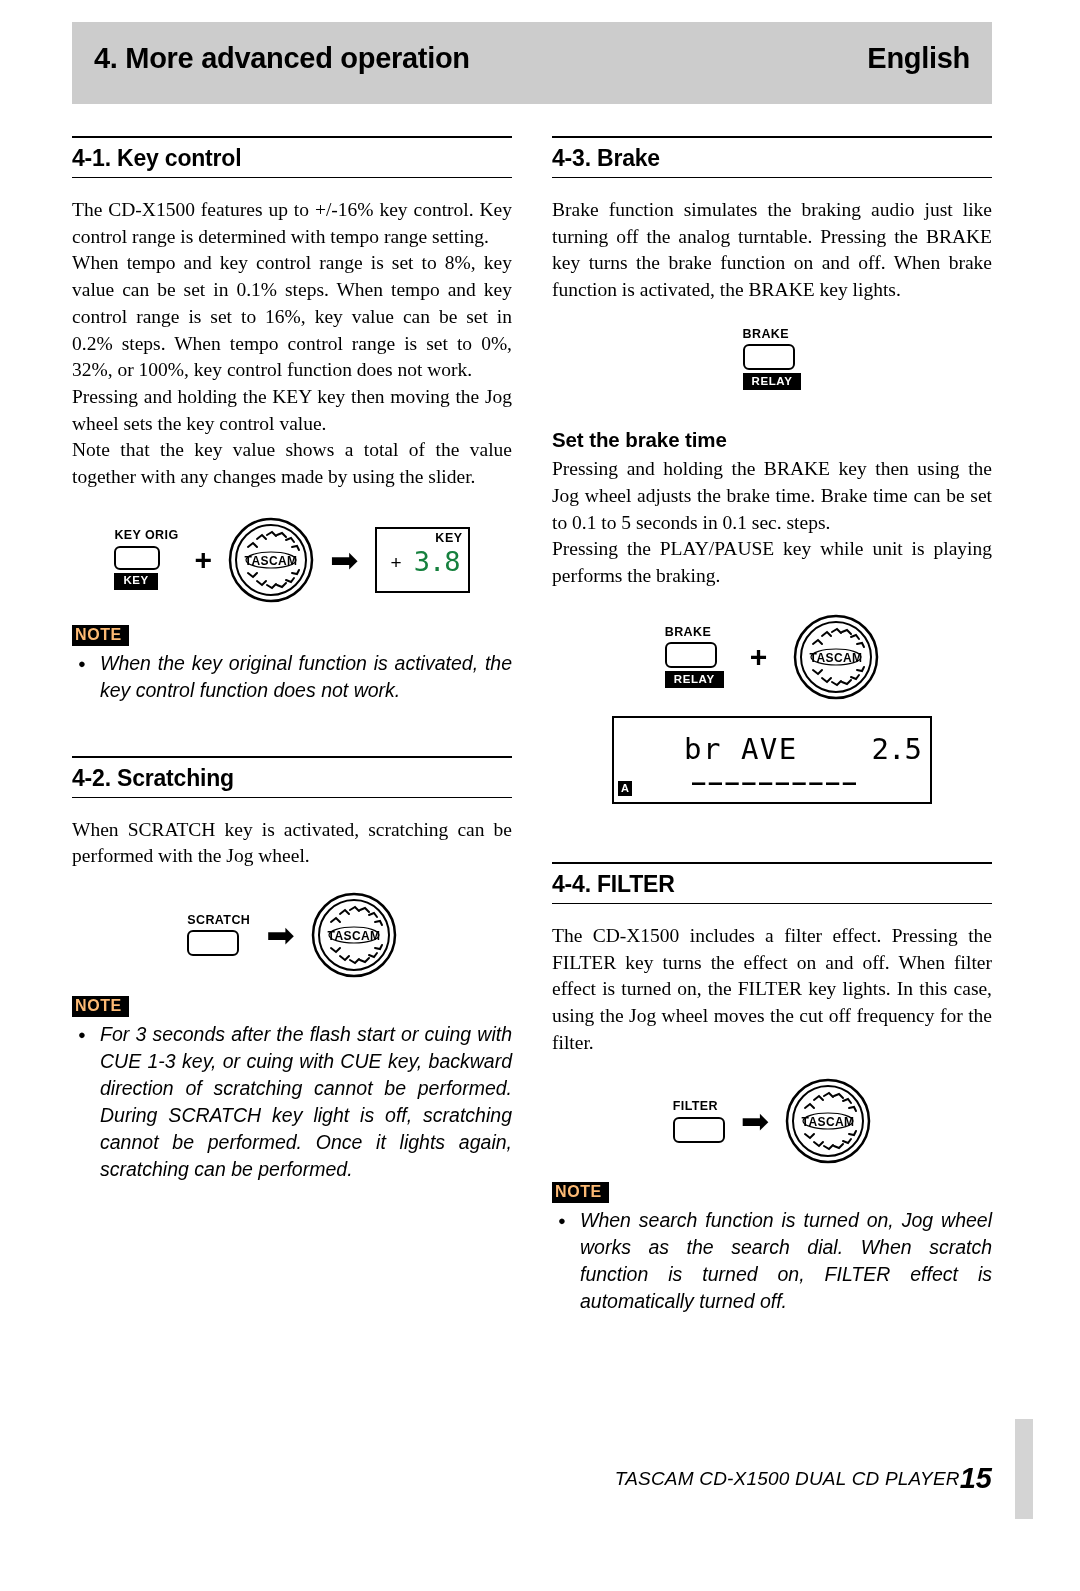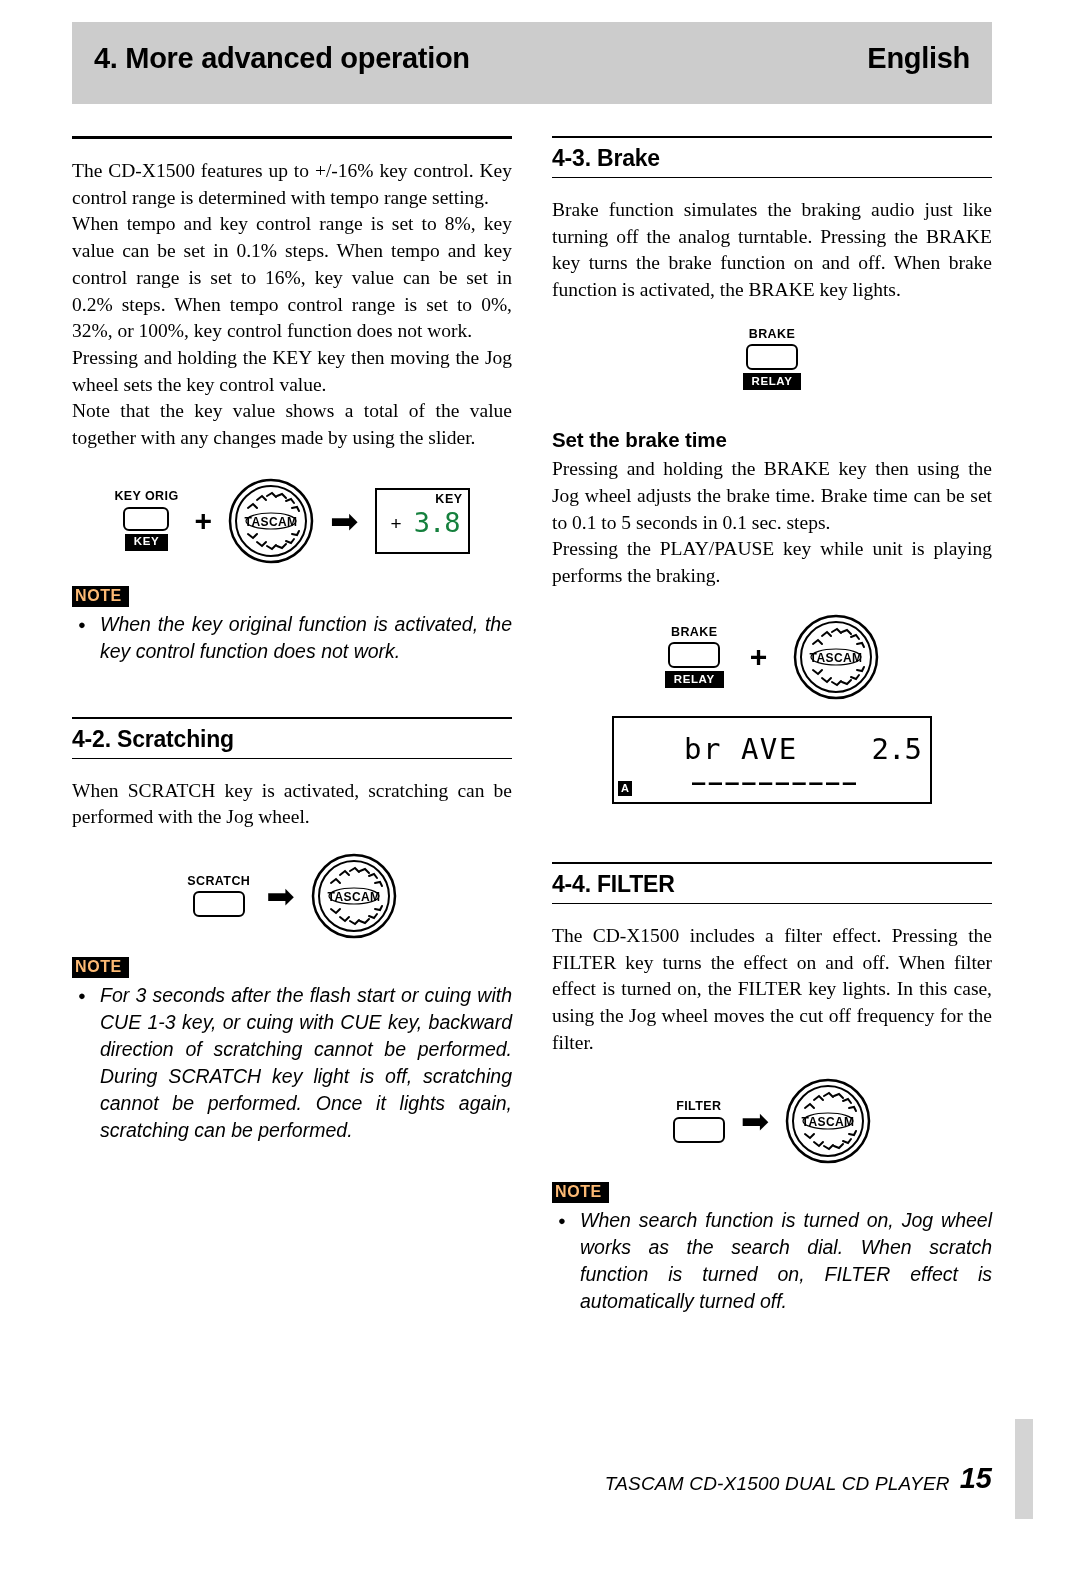--- a/index.html
+++ b/index.html
@@ -130,21 +130,21 @@
     display: flex;
     align-items: center;
     justify-content: center;
     gap: 16px;
   }
 
   
   .key-unit {
     display: inline-flex;
     flex-direction: column;
-    align-items: center;
+    align-items: flex-start;
   }
   .key-cap-label {
     font-family: "Liberation Sans", sans-serif;
     font-weight: bold;
     font-size: 12.5px;
     letter-spacing: 0.4px;
     line-height: 1;
     margin-bottom: 4px;
   }
   .key-btn {
@@ -272,22 +272,22 @@
     letter-spacing: 3.5px;
     line-height: 1;
   }
 
   
   .footer {
     position: absolute;
     right: 88px;
     bottom: 96px;
     display: flex;
-    align-items: flex-end;
-    gap: 10px;
+    align-items: center;
+    gap: 0;
     font-family: "Liberation Sans", sans-serif;
     font-style: italic;
   }
   .footer-text {
     font-size: 19px;
     letter-spacing: 0.2px;
   }
   .footer-page {
     font-size: 29px;
     font-weight: bold;
@@ -306,20 +306,21 @@
 
 <div class="header-bar">
   <div class="header-title">4. More advanced operation</div>
   <div class="header-lang">English</div>
 </div>
 
 <div class="col col-left">
 
   <div class="sec">
     <div class="sec-rule-top"></div>
+    <div class="sec-title">4-1. Key control</div>
     <div class="sec-rule-bot"></div>
 
     <p class="body first">The CD-X1500 features up to +/-16% key control. Key control range is determined with tempo range setting.</p>
     <p class="body">When tempo and key control range is set to 8%, key value can be set in 0.1% steps.  When tempo and key control range is set to 16%, key value can be set in 0.2% steps.  When tempo control range is set to 0%, 32%, or 100%, key control function does not work.</p>
     <p class="body">Pressing and holding the KEY key then moving the Jog wheel sets the key control value.</p>
     <p class="body">Note that the key value shows a total of the value together with any changes made by using the slider.</p>
 
     <div class="figure" style="margin-top:26px;">
       <div class="key-unit">
         <div class="key-cap-label">KEY ORIG</div>

